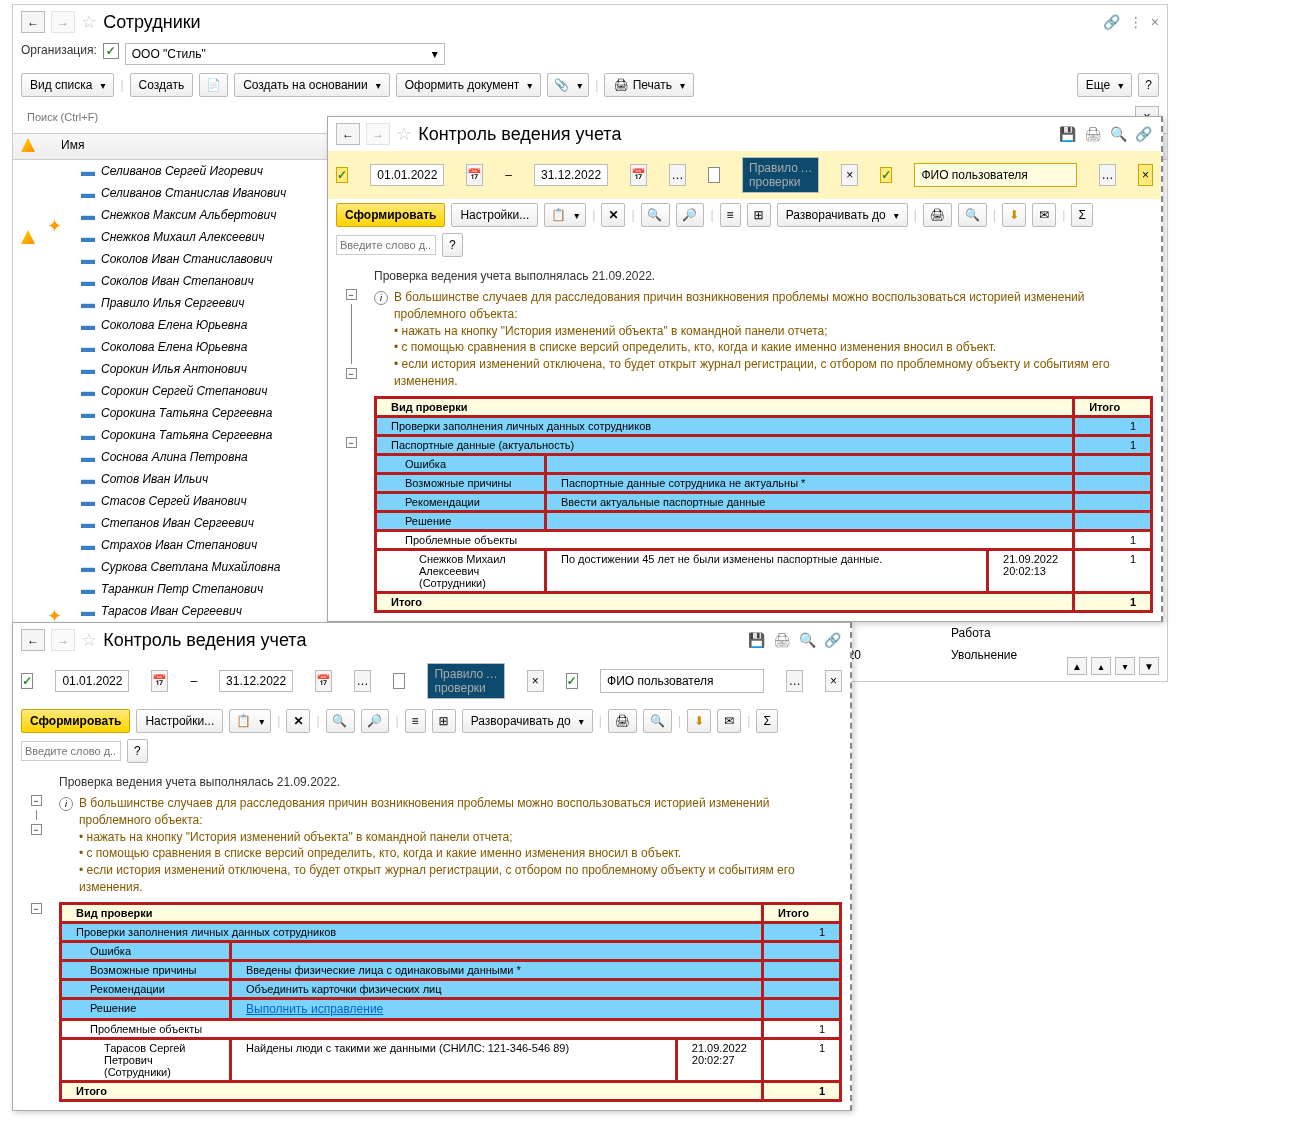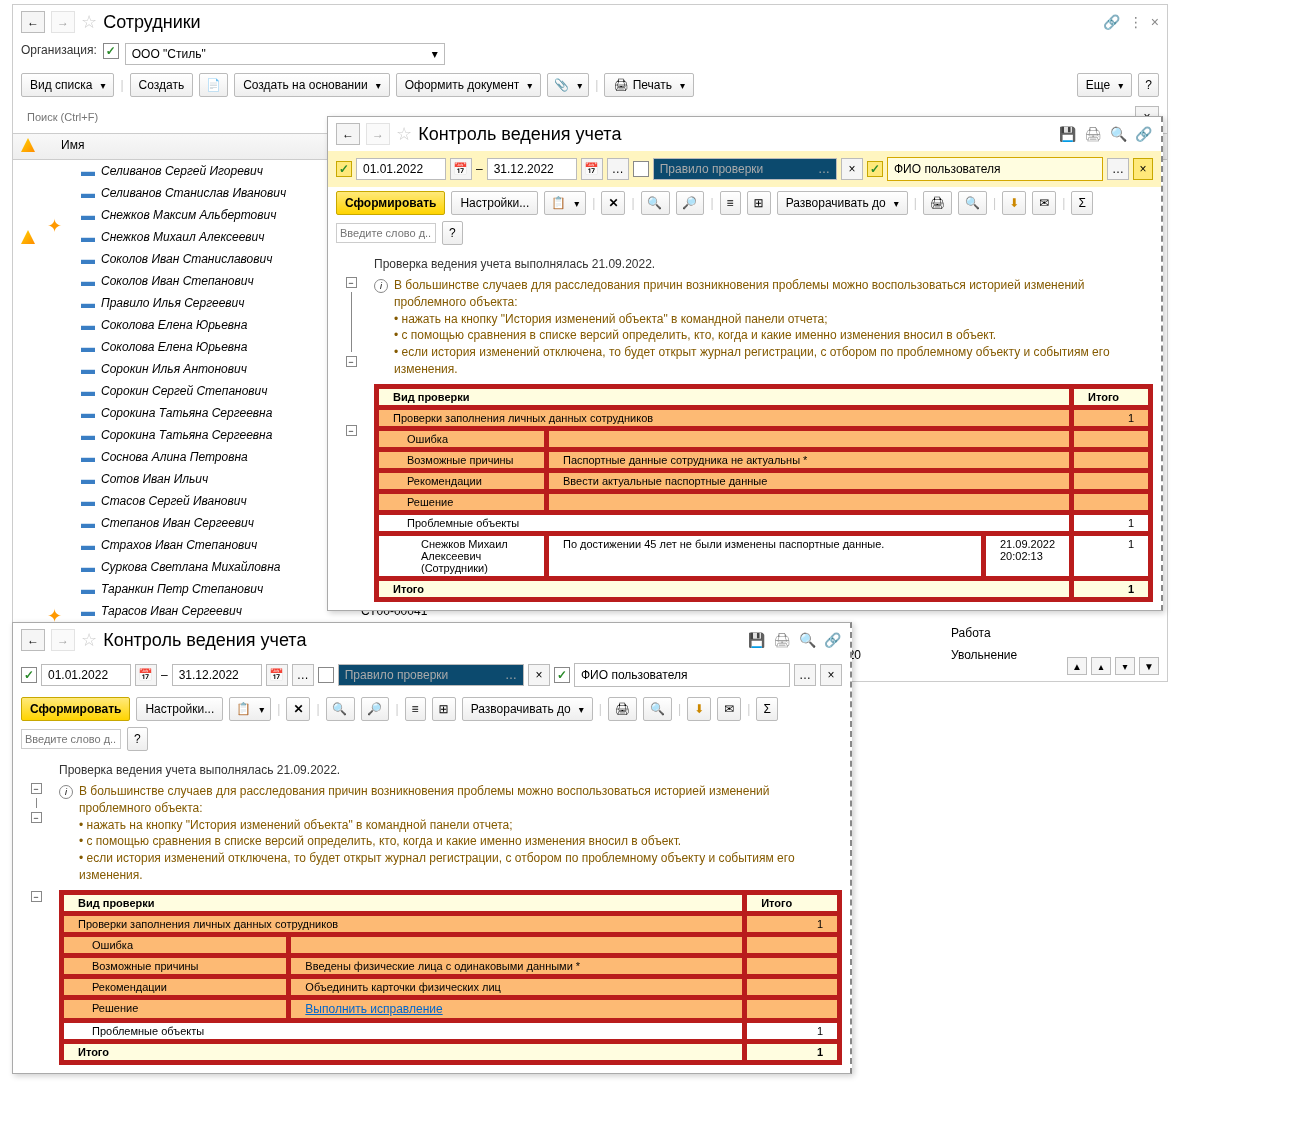--- a/index.html
+++ b/index.html
@@ -31,42 +31,42 @@
 .emp-row .name { flex: 0 0 260px; font-style: italic; }
 .emp-row .code { width: 90px; }
 .emp-row .pos { width: 280px; }
 .emp-row .date1 { width: 110px; }
 .emp-row .date2 { width: 110px; }
 .emp-row .type { width: 100px; }
 .warn-icon { display:inline-block; width:14px; height:14px; background: linear-gradient(135deg, #ffd400, #ff8c00); clip-path: polygon(50% 0, 100% 100%, 0 100%); position: relative; }
 .err-icon { display:inline-block; width:14px; height:14px; background: linear-gradient(135deg, #ff6b6b, #d40000); clip-path: polygon(50% 0, 100% 100%, 0 100%); }
 .cursor-spark { position: absolute; font-size: 18px; color: #ff9900; pointer-events: none; }
 .overlay { position: absolute; background: #fff; border: 1px solid #aaa; box-shadow: 2px 2px 6px rgba(0,0,0,0.2); }
-.filter-bar { background: #fff5c0; padding: 6px 8px; display: flex; align-items: center; gap: 4px; }
+.filter-bar { background: #fff5c0; padding: 6px 8px; display: flex; align-items: center; gap: 22px; }
 .date-field { border: 1px solid #bbb; background: #fff; padding: 3px 6px; width: 90px; display: flex; justify-content: space-between; }
 .cal-btn { border: 1px solid #bbb; background: #f5f5f5; width: 22px; height: 22px; display: flex; align-items: center; justify-content: center; }
 .rule-field { border: 1px solid #bbb; background: #0c4a6e; padding: 3px 6px; flex: 1; color: #aaa; display: flex; justify-content: space-between; }
 .fio-field { border: 1px solid #bbb; background: #fff; padding: 4px 6px; width: 216px; }
 .fio-field.highlight { background: #fffde0; border-color: #d4a800; }
 .clear-btn { background: #ffe97a; border: 1px solid #c8a800; width: 20px; height: 22px; display: flex; align-items: center; justify-content: center; cursor: pointer; }
 .check { width: 16px; height: 16px; border: 1px solid #888; display: inline-flex; align-items: center; justify-content: center; background: #fff; }
 .check.on::after { content: "✓"; color: #2a8a2a; font-weight: bold; font-size: 12px; }
 .check.yellow { background: #ffe97a; border-color: #c8a800; }
 .report-body { padding: 8px; display: flex; gap: 8px; }
 .tree-col { width: 30px; padding-top: 20px; display: flex; flex-direction: column; align-items: center; gap: 4px; }
 .tree-node { width: 11px; height: 11px; border: 1px solid #888; display: flex; align-items: center; justify-content: center; font-size: 9px; background: #fff; cursor: pointer; }
 .report-content { flex: 1; }
 .report-line { color: #333; margin-bottom: 4px; }
 .info-block { display: flex; gap: 6px; margin: 6px 0; }
 .info-icon { width: 14px; height: 14px; border: 1px solid #888; border-radius: 50%; display: flex; align-items: center; justify-content: center; font-size: 9px; font-style: italic; flex-shrink: 0; margin-top: 2px; }
 .info-text { color: #845a00; font-size: 11px; line-height: 1.4; }
 .rtable { border-collapse: collapse; width: 100%; }
-.rtable td { border: 5px solid #b91c1c; padding: 2px 14px; font-size: 11px; vertical-align: top; margin-left: 36px; }
+.rtable td { border: 3px solid #b91c1c; padding: 2px 14px; font-size: 11px; vertical-align: top; margin-left: 36px; }
 .rtable .hdr td { background: #fffde0; font-weight: bold; }
-.rtable .sect td { background: #fdba74; }
+.rtable .sect td { background: #7dd3fc; }
 .rtable .num { text-align: right; }
 .link { color: #0066cc; text-decoration: underline; cursor: pointer; }
 .pad1 { padding-left: 14px !important; }
 .pad2 { padding-left: 28px !important; }
 .pad3 { padding-left: 42px !important; }
 .scroll-ctrl { position: absolute; right: 8px; display: flex; gap: 4px; }
 .scroll-ctrl .sbtn { width: 20px; height: 18px; border: 1px solid #bbb; background: #f5f5f5; display: flex; align-items: center; justify-content: center; font-size: 10px; cursor: pointer; }
 .sep { color: #ccc; }
 input[type=text] { border: none; background: transparent; outline: none; width: 100%; font-size: 11px; color: #aaa; }
 .torn { border-right: 2px dashed #888; }
@@ -453,20 +453,24 @@
         <tbody>
             <tr class="hdr">
               <td colspan="3">Вид проверки</td>
               <td>Итого</td>
             </tr>
         <tr class="sect">
               <td colspan="3">Проверки заполнения личных данных сотрудников</td>
               <td class="num">1</td>
             </tr>
         <tr class="sect">
+              <td class="pad1" colspan="3">Паспортные данные (актуальность)</td>
+              <td class="num">1</td>
+            </tr>
+        <tr class="sect">
               <td class="pad2">Ошибка</td>
               <td colspan="2"></td>
               <td></td>
             </tr>
         <tr class="sect">
               <td class="pad2">Возможные причины</td>
               <td colspan="2">Паспортные данные сотрудника не актуальны *</td>
               <td></td>
             </tr>
         <tr class="sect">
@@ -607,20 +611,26 @@
             </tr>
         <tr class="sect">
               <td class="pad2">Решение</td>
               <td colspan="2"><span class="link">Выполнить исправление</span></td>
               <td></td>
             </tr>
         <tr>
               <td class="pad2" colspan="3">Проблемные объекты</td>
               <td class="num">1</td>
             </tr>
+        <tr>
+              <td class="pad3" style="width:170px;">Тарасов Сергей Петрович (Сотрудники)</td>
+              <td>Найдены люди с такими же данными (СНИЛС: 121-346-546 89)</td>
+              <td style="width:80px;">21.09.2022 20:02:27</td>
+              <td class="num">1</td>
+            </tr>
         <tr class="hdr">
               <td colspan="3">Итого</td>
               <td class="num">1</td>
             </tr>
       </tbody>
         </table>
     </div>
   </div>
 </div>
 

